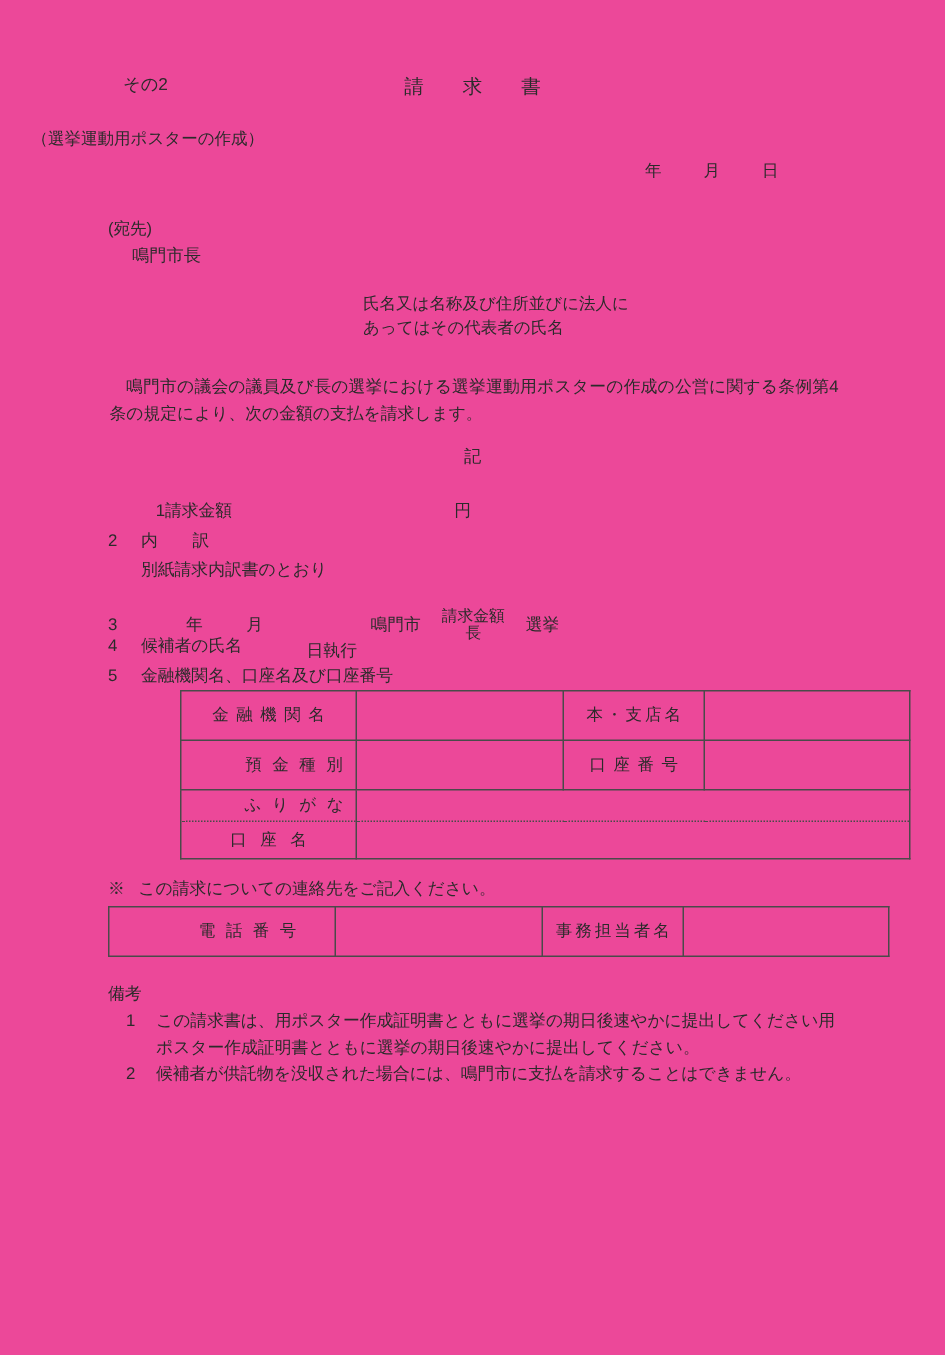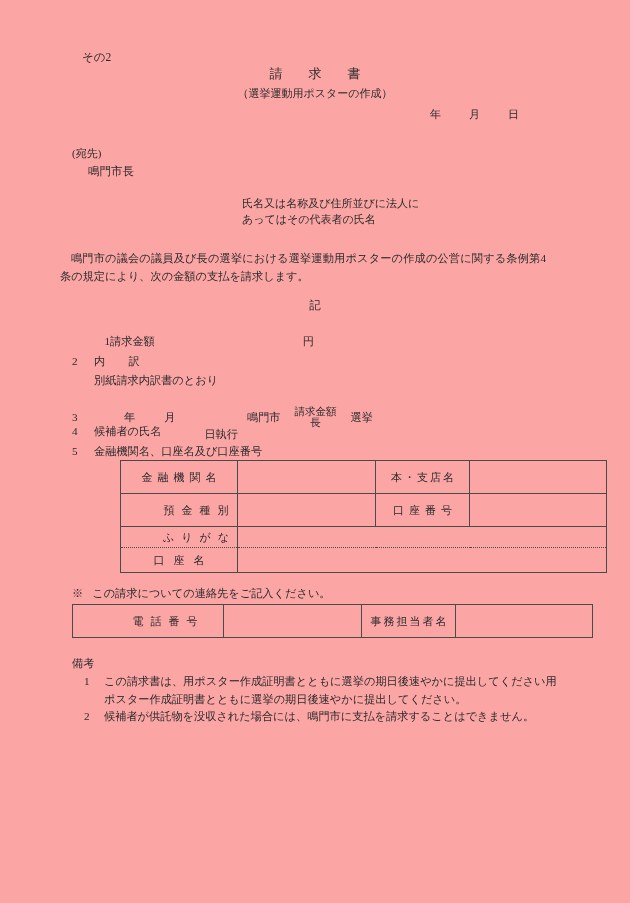--- a/index.html
+++ b/index.html
@@ -5,51 +5,52 @@
 <style>
   html, body {
     margin: 0;
     padding: 0;
     background: #ffffff;
   }
   .page {
     position: relative;
     width: 630px;
     height: 903px;
-    background: #fca5a5;
+    background: #ec4899;
     color: #2b2b2b;
-    font-family: Liberation Serif, serif;
+    font-family: Liberation Sans, sans-serif;
     font-size: 11px;
     line-height: 1.5;
     overflow: hidden;
     box-sizing: border-box;
   }
 
   
   .abs { position: absolute; white-space: nowrap; }
 
   
   .form-no {
     left: 82px; top: 49px;
     font-size: 11.5px;
   }
   .doc-title {
-    left: 0; right: 0; top: 64px;
+    left: 0; right: 0; top: 48px;
     text-align: center;
     font-size: 13px;
     letter-spacing: 26px;
     text-indent: 26px;
     white-space: nowrap;
     position: absolute;
   }
   .doc-subtitle {
     left: 0; right: 0; top: 85px;
-    text-align: center;
-    font-size: 11px;
-    position: absolute;
+    text-align: left;
+    font-size: 11px;
+    position: absolute;
+    padding-left: 21px;
   }
   .date-line {
     left: 430px; top: 106px;
     font-size: 11px;
     letter-spacing: 1px;
   }
   .date-line span { display: inline-block; }
   .date-y { margin-right: 27px; }
   .date-m { margin-right: 27px; }
 
@@ -62,21 +63,21 @@
     left: 242px; top: 196px;
     font-size: 11px;
     line-height: 1.45;
     white-space: normal;
     width: 300px;
   }
   .claimant div { white-space: nowrap; }
 
   
   .body-para {
-    left: 60px; top: 249px;
+    left: 73px; top: 249px;
     width: 486px;
     font-size: 11.2px;
     line-height: 1.62;
     text-indent: 11px;
     white-space: normal;
     text-align: justify;
   }
 
   
   .ki {

